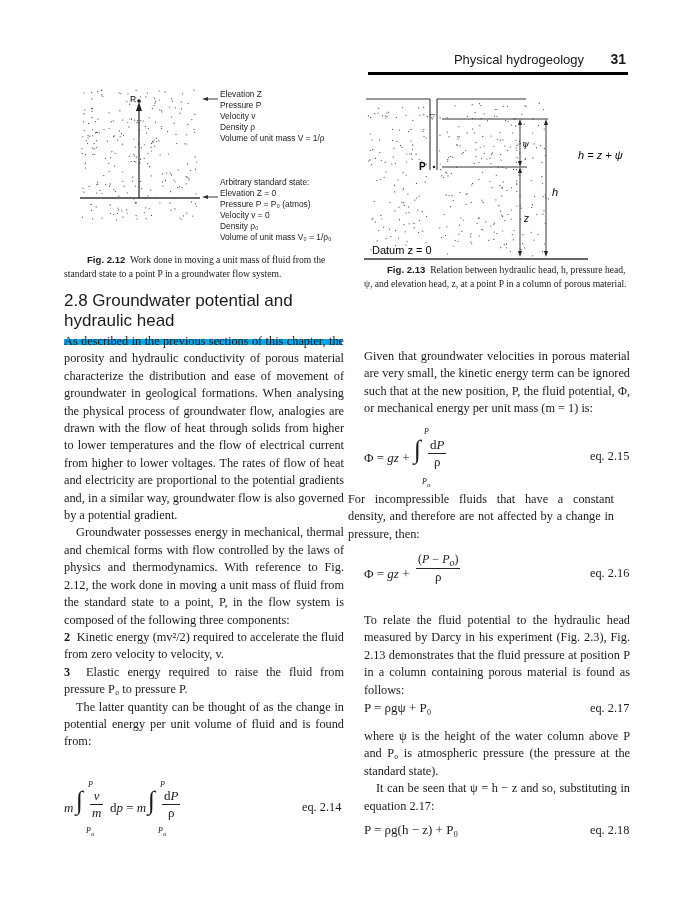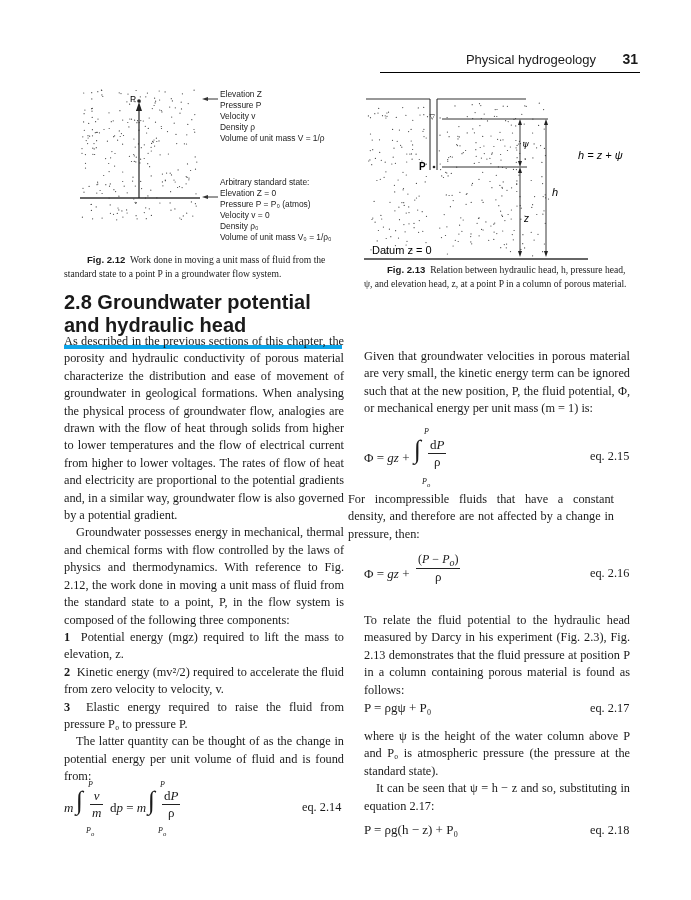--- a/index.html
+++ b/index.html
@@ -1,33 +1,33 @@
 <!DOCTYPE html>
 <html><head>
 <meta charset="utf-8">
 <style>
   html, body { margin: 0; padding: 0; background: #ffffff; }
   body { width: 691px; height: 900px; position: relative; overflow: hidden; color: #1a1a1a; }
   .serif { font-family: "Liberation Serif", "DejaVu Serif", serif; }
   .sans { font-family: "Liberation Sans", "DejaVu Sans", sans-serif; }
 
-  #header { position: absolute; left: 380px; top: 50px; width: 260px; height: 22px; border-bottom: 1px solid #000000; }
+  #header { position: absolute; left: 368px; top: 50px; width: 260px; height: 22px; border-bottom: 3px solid #000000; }
   #header .title { position: absolute; right: 44px; top: 2px; font-size: 13px; }
   #header .pnum { position: absolute; right: 2px; top: 1px; font-size: 14px; font-weight: bold; }
 
   .fig { position: absolute; }
   #fig212 { left: 60px; top: 84px; width: 300px; height: 170px; }
   #fig213 { left: 362px; top: 88px; width: 300px; height: 172px; }
 
   .cap { position: absolute; font-size: 9.6px; line-height: 14px; }
   .cap b { font-family: "Liberation Sans", sans-serif; font-weight: bold; font-size: 9.6px; padding-left: 23px; }
   #cap212 { left: 64px; top: 253px; width: 290px; }
   #cap213 { left: 364px; top: 263px; width: 270px; }
 
-  #sec-heading { position: absolute; left: 64px; top: 291px; width: 278px; font-size: 20px; font-weight: bold; padding-bottom: 8px; border-bottom: 4px solid #0ea5e9; }
+  #sec-heading { position: absolute; left: 64px; top: 291px; width: 278px; font-size: 17px; font-weight: normal; padding-bottom: 8px; border-bottom: 6px solid #0ea5e9; }
 
   .col { position: absolute; font-size: 12.3px; line-height: 17.4px; text-align: justify; }
   #col-left { left: 64px; top: 333px; width: 280px; }
   .col p { margin: 0; }
   .indent { text-indent: 12px; }
 
   .eq { position: absolute; font-size: 13px; }
   .eqlabel { position: absolute; font-size: 12.3px; }
   .int { font-size: 26px; font-weight: normal; line-height: 1; }
   .frac { display: inline-block; vertical-align: middle; text-align: center; }
@@ -725,21 +725,20 @@
 <div id="cap213" class="cap serif">
   <b>Fig. 2.13</b>&nbsp;
   <span>Relation between hydraulic head, h, pressure head, ψ, and elevation head, z, at a point P in a column of porous material.</span>
 </div>
 
 <div id="sec-heading" class="sans">2.8 Groundwater potential and hydraulic head</div>
 
 <div id="col-left" class="col serif">
   <p>As described in the previous sections of this chapter, the porosity and hydraulic conductivity of porous material characterize the distribution and ease of movement of groundwater in geological formations. When analysing the physical process of groundwater flow, analogies are drawn with the flow of heat through solids from higher to lower temperatures and the flow of electrical current from higher to lower voltages. The rates of flow of heat and electricity are proportional to the potential gradients and, in a similar way, groundwater flow is also governed by a potential gradient.</p>
   <p class="indent">Groundwater possesses energy in mechanical, thermal and chemical forms with flow controlled by the laws of physics and thermodynamics. With reference to Fig. 2.12, the work done in moving a unit mass of fluid from the standard state to a point, P, in the flow system is composed of the following three components:</p>
-  <p><b>1</b>&nbsp; <span>Potential energy (mgz) required to lift the mass to elevation, z.</span></p>
   <p><b>2</b>&nbsp; <span>Kinetic energy (mv²/2) required to accelerate the fluid from zero velocity to velocity, v.</span></p>
   <p><b>3</b>&nbsp; <span>Elastic energy required to raise the fluid from pressure P₀ to pressure P.</span></p>
   <p class="indent">The latter quantity can be thought of as the change in potential energy per unit volume of fluid and is found from:</p>
 </div>
 
 <div class="eq serif" style="left:64px; top:778px; width:200px; height:70px;">
   <span style="position:absolute; left:0; top:22px;"><i>m</i></span>
   <span class="int" style="position:absolute; left:12px; top:10px;">∫</span>
   <span class="lim" style="left:24px; top:2px;">P</span>
   <span class="lim" style="left:22px; top:48px;">P<sub>o</sub></span>

